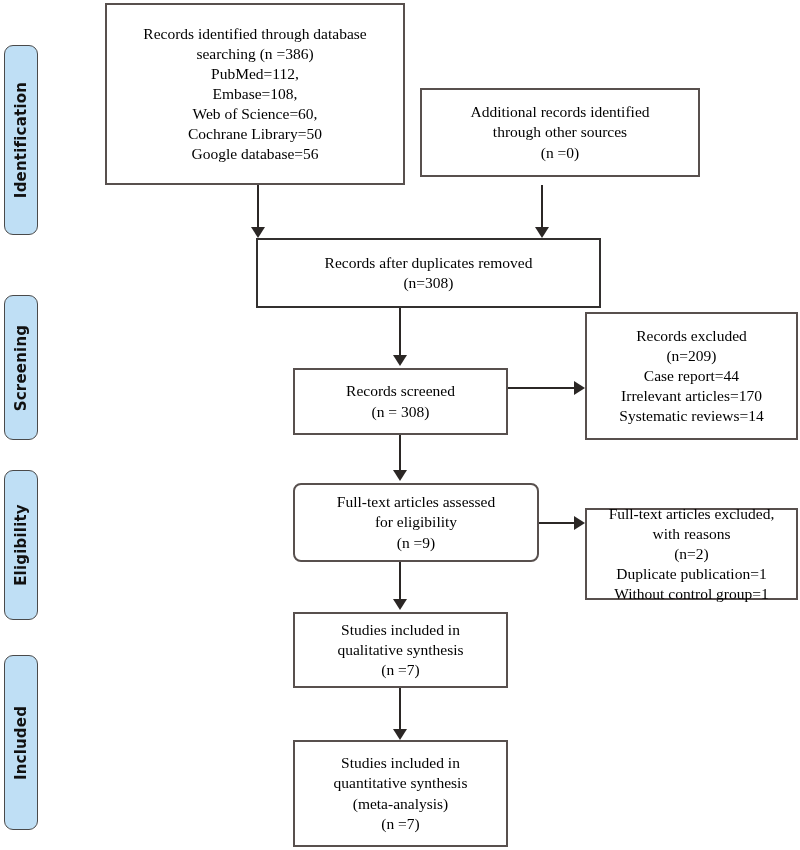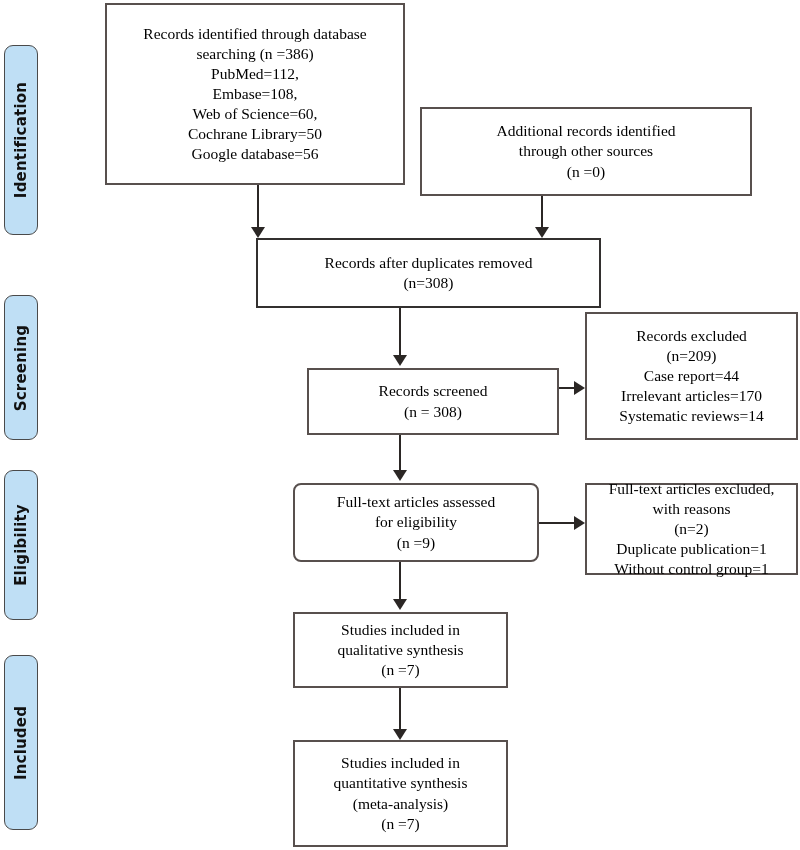--- a/index.html
+++ b/index.html
@@ -138,51 +138,51 @@
   <div class="flow-box" style="left:105px; top:3px; width:300px; height:182px;">
     <span class="box-text">Records identified through database
 searching (n =386)
 PubMed=112,
 Embase=108,
 Web of Science=60,
 Cochrane Library=50
 Google database=56</span>
   </div>
 
-  <div class="flow-box" style="left:420px; top:107px; width:332px; height:89px;">
+  <div class="flow-box" style="left:420px; top:88px; width:280px; height:89px;">
     <span class="box-text">Additional records identified
 through other sources
 (n =0)</span>
   </div>
 
   <div class="flow-box dark-border" style="left:228px; top:238px; width:345px; height:70px;">
     <span class="box-text">Records after duplicates removed
 (n=308)</span>
   </div>
 
-  <div class="flow-box" style="left:307px; top:368px; width:252px; height:67px;">
+  <div class="flow-box" style="left:293px; top:368px; width:215px; height:67px;">
     <span class="box-text">Records screened
 (n = 308)</span>
   </div>
 
   <div class="flow-box" style="left:585px; top:312px; width:213px; height:128px;">
     <span class="box-text">Records excluded
 (n=209)
 Case report=44
 Irrelevant articles=170
 Systematic reviews=14</span>
   </div>
 
   <div class="flow-box" style="left:293px; top:483px; width:246px; height:79px;border-radius:8px;">
     <span class="box-text">Full-text articles assessed
 for eligibility
 (n =9)</span>
   </div>
 
-  <div class="flow-box" style="left:585px; top:483px; width:213px; height:92px;">
+  <div class="flow-box" style="left:585px; top:508px; width:213px; height:92px;">
     <span class="box-text">Full-text articles excluded,
 with reasons
 (n=2)
 Duplicate publication=1
 Without control group=1</span>
   </div>
 
   <div class="flow-box" style="left:293px; top:612px; width:215px; height:76px;">
     <span class="box-text">Studies included in
 qualitative synthesis

